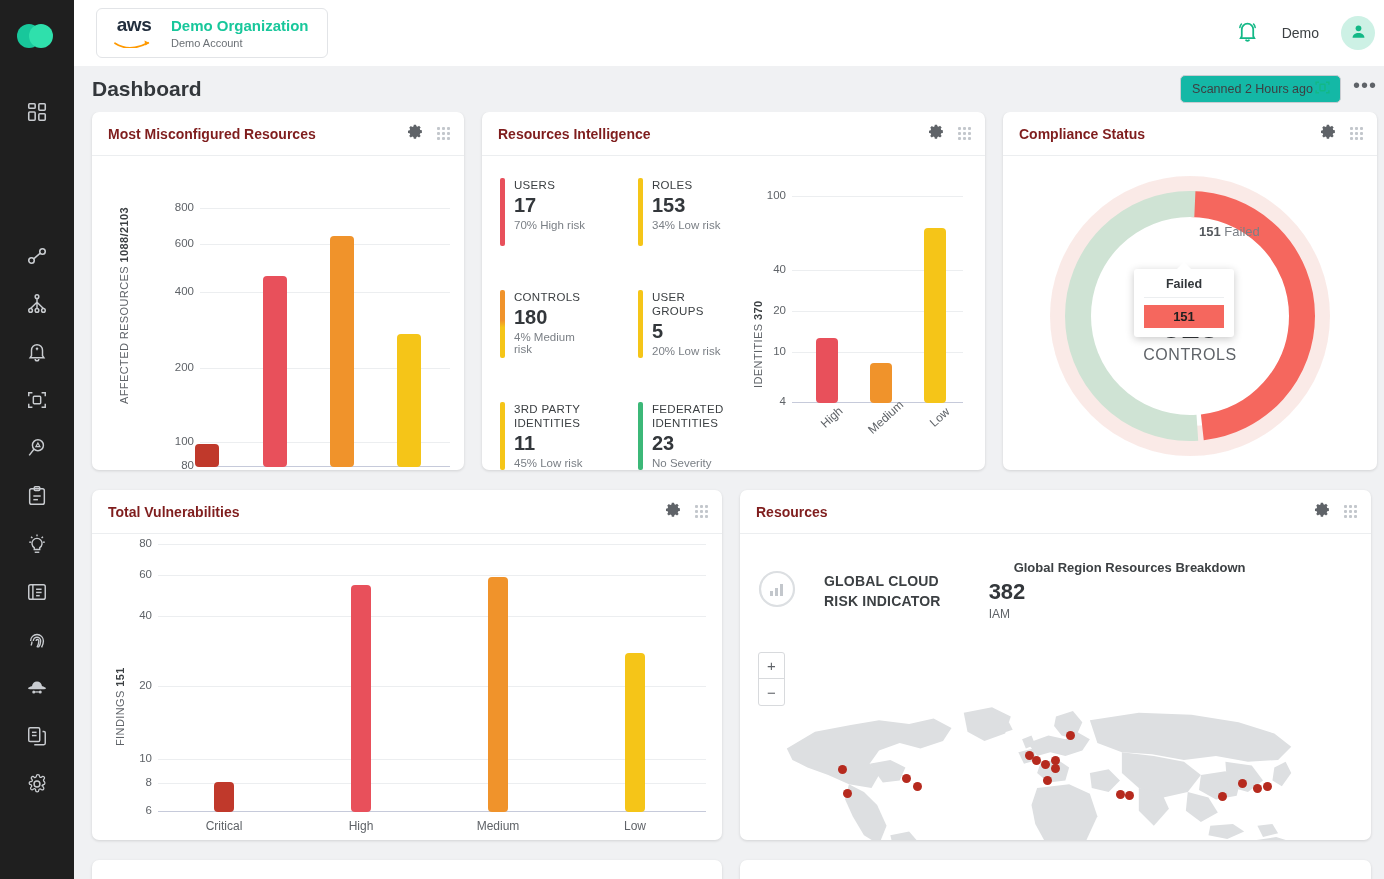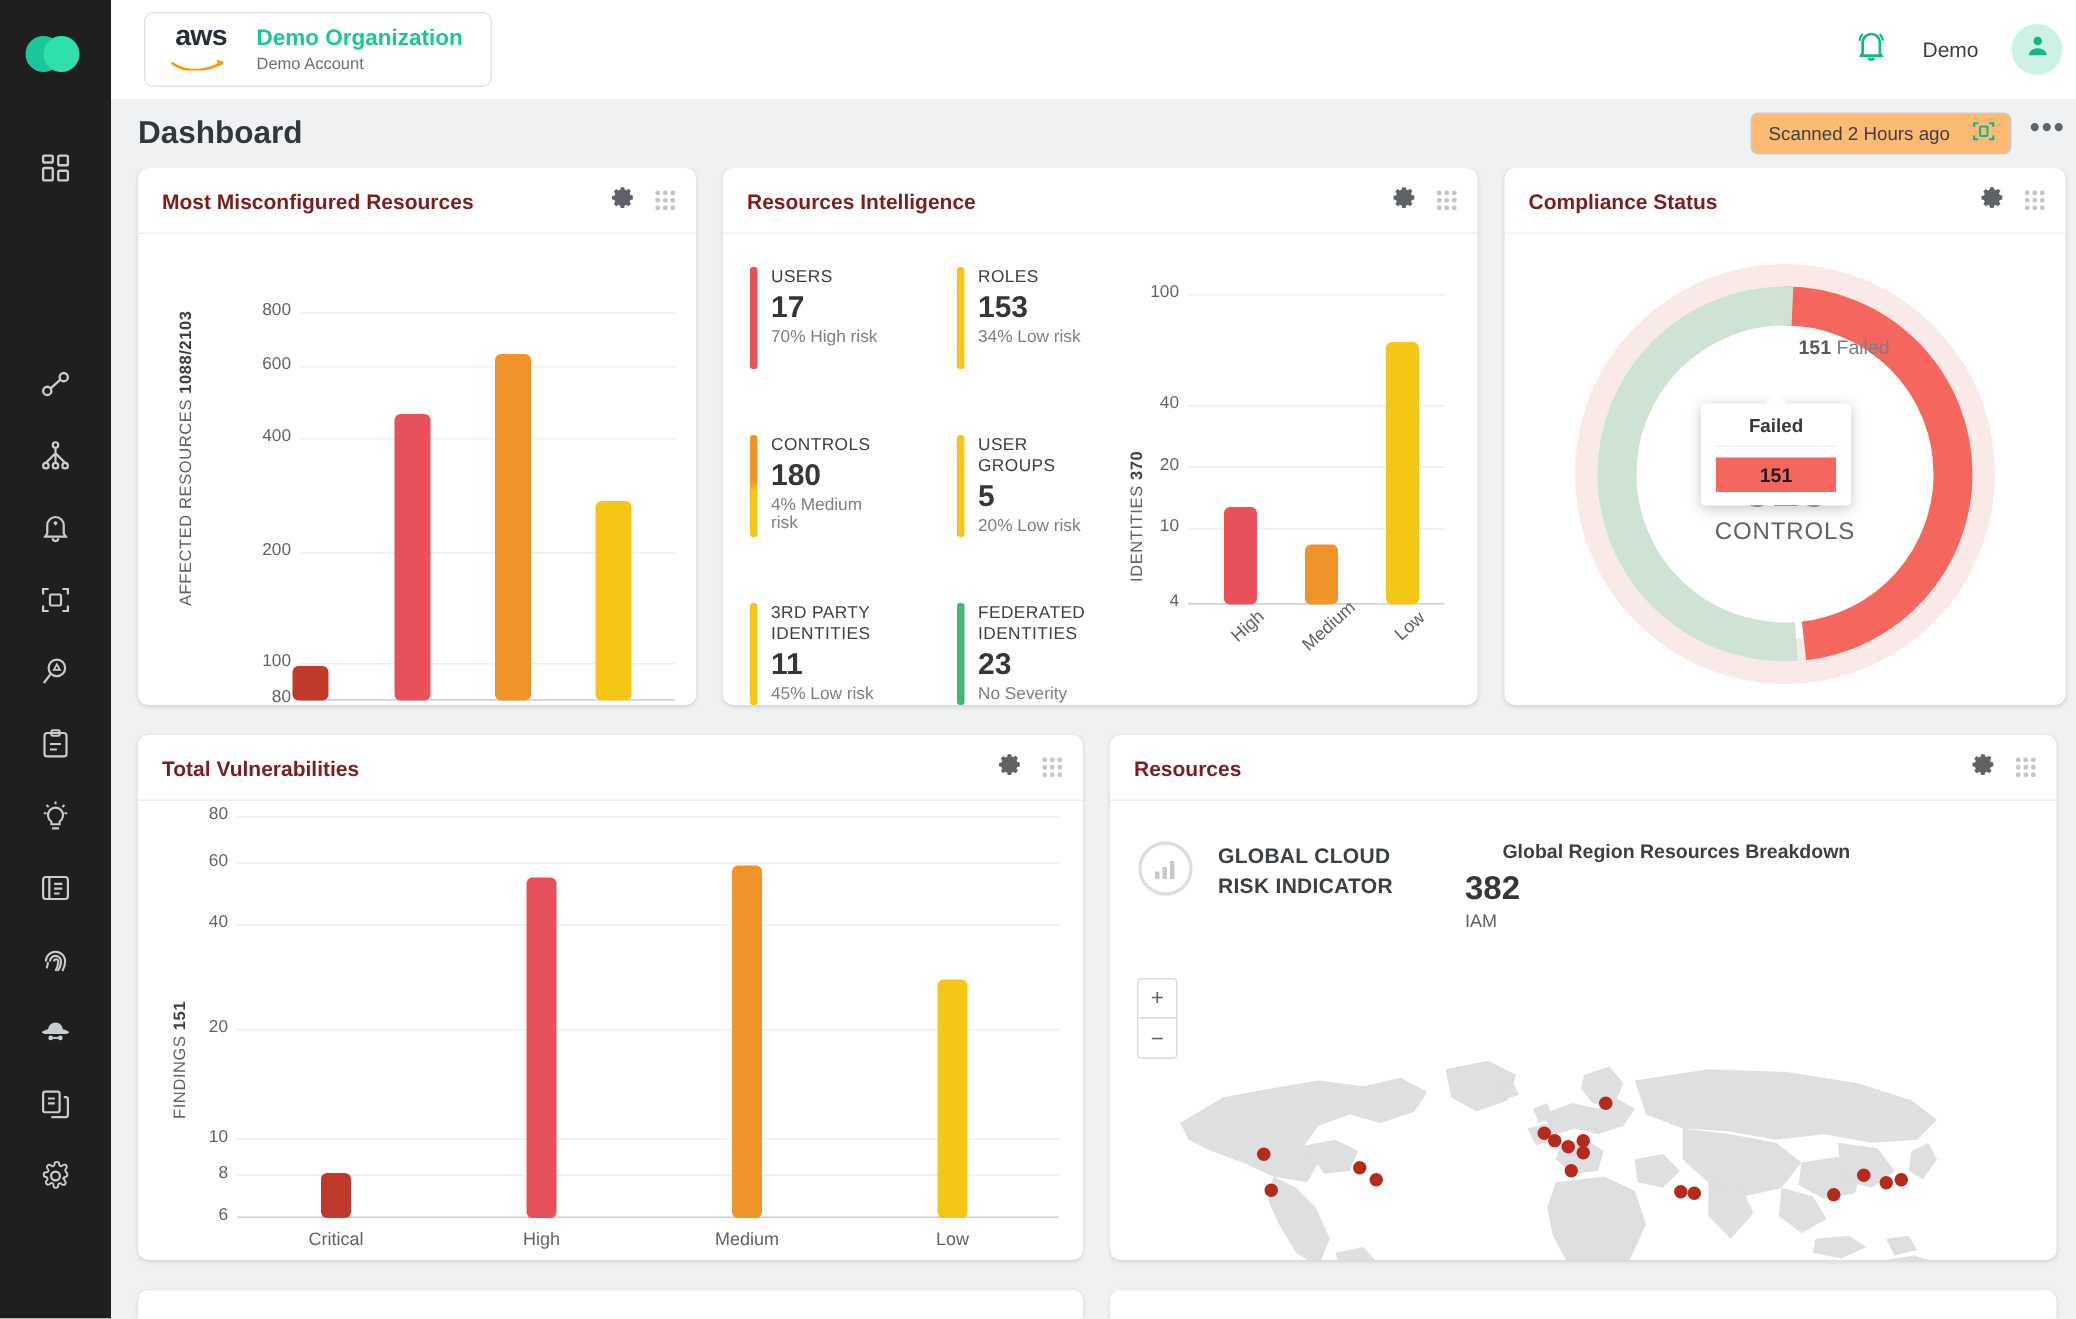--- a/index.html
+++ b/index.html
@@ -60,22 +60,22 @@
   }
 
   
   .page-head {
     height: 46px; display: flex; align-items: center;
     padding: 0 22px 0 18px; position: relative;
   }
   .page-title { font-size: 21px; font-weight: 700; color: #33373b; }
   .head-right { margin-left: auto; display: flex; align-items: center; gap: 12px; }
   .scan-pill {
-    border: 1px solid #c9ccd1; border-radius: 5px; background: #fdba74;
-    height: 28px; display: flex; align-items: center; gap: 14px;
+    border: 1px solid #c9ccd1; border-radius: 5px; background: #14b8a6;
+    height: 28px; display: flex; align-items: center; gap: 1px;
     padding: 0 9px 0 11px; cursor: pointer;
   }
   .scan-pill span { font-size: 12.5px; color: #3c4043; white-space: nowrap; }
   .dots-btn {
     font-size: 20px; color: #5f6368; line-height: 10px;
     cursor: pointer; letter-spacing: 1px; padding-bottom: 8px;
   }
 
   
   .board {
@@ -146,21 +146,21 @@
   .tooltip .tt-title { font-size: 12.5px; font-weight: 700; color: #33373b; padding-bottom: 6px; border-bottom: 1px solid #eceef0; }
   .tooltip .tt-val { margin-top: 7px; background: #f5675e; color: #1f1f1f; font-size: 13px; font-weight: 700; padding: 4px 0; }
   .tooltip:after {
     content: ""; position: absolute; top: -7px; left: 50%; margin-left: -7px;
     border-left: 7px solid transparent; border-right: 7px solid transparent;
     border-bottom: 7px solid #fff;
   }
 
   
   .res-top { display: flex; padding: 26px 0 0 18px; gap: 48px; }
-  .risk-ind { display: flex; align-items: flex-start; gap: 16px; }
+  .risk-ind { display: flex; align-items: center; gap: 28px; }
   .risk-txt { font-size: 14px; font-weight: 700; color: #3c4043; line-height: 20px; letter-spacing: 0.2px; }
   .breakdown .bd-title { font-size: 13px; font-weight: 700; color: #3c4043; margin-left: 25px; }
   .breakdown .bd-num { font-size: 22px; font-weight: 700; color: #33373b; margin: 4px 0 2px; }
   .breakdown .bd-sub { font-size: 12px; color: #5f6368; }
   .zoom-ctl {
     position: absolute; left: 18px; top: 118px;
     border: 1px solid #d8dadd; border-radius: 3px; background: #fff;
     width: 27px; overflow: hidden;
   }
   .zoom-ctl div {

